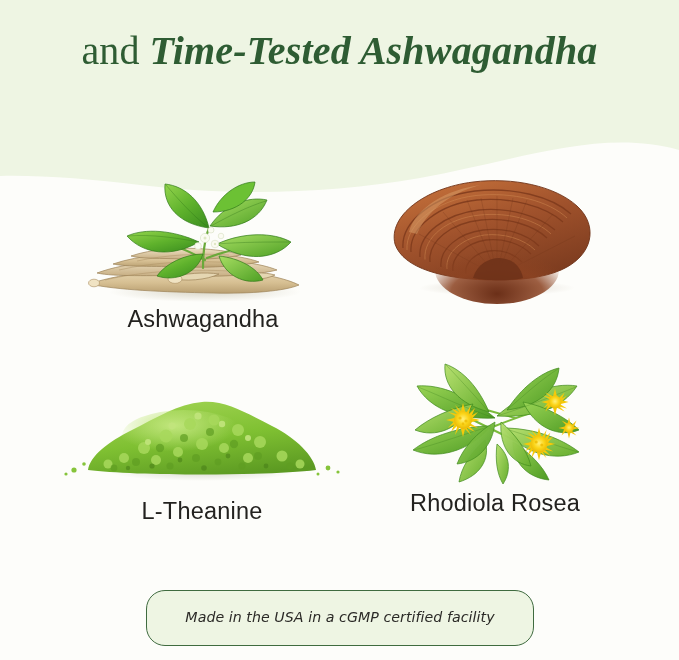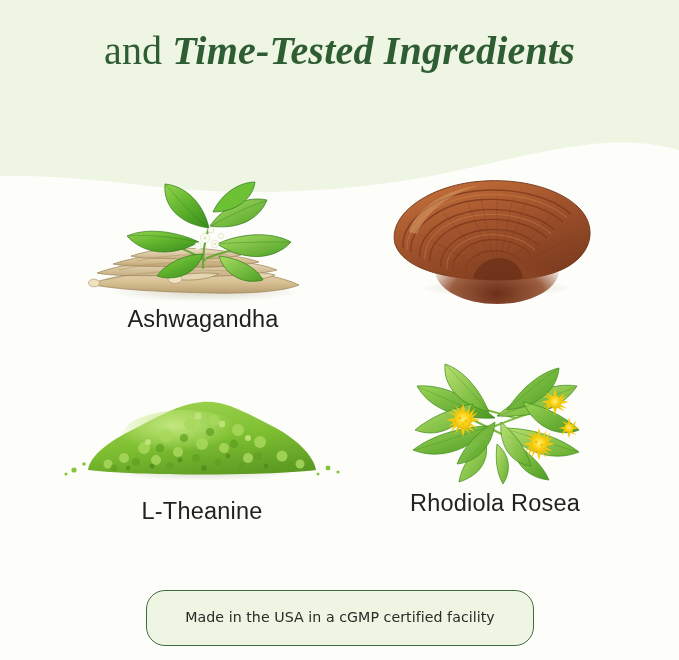--- a/index.html
+++ b/index.html
@@ -50,36 +50,36 @@
     box-sizing:border-box;
     background:#eef5e3;
     border:1.6px solid #3f6b3f;
     border-radius:19px;
     display:flex;flex-direction:column;
     align-items:center;justify-content:center;
   }
   .badge-line{
     font-family:"DejaVu Sans", sans-serif;
     font-size:14.2px;color:#2b2a27;line-height:1.5;
-    white-space:nowrap;letter-spacing:0.05px;
+    white-space:nowrap;letter-spacing:0.05px;font-style:italic;
   }
 </style>
 </head>
 <body>
 
 <div id="stage">
 
   <div class="band">
     <svg viewBox="0 0 679 200" preserveAspectRatio="none" aria-hidden="true">
       <path d="M0,0 H679 V150 C600,128 520,160 420,178 C330,194 230,196 140,185 C90,179 40,175 0,176 Z" fill="#eef5e3"></path>
     </svg>
   </div>
 
   <div class="heading">
-    <span class="hline"><span class="h-and">and </span><span class="h-em">Time-Tested Ingredients</span></span>
+    <span class="hline"><span class="h-and">and </span><span class="h-em">Time-Tested Ashwagandha</span></span>
   </div>
 
   <div class="grid">
 
     <div class="cell cell-r0c0">
       <div class="cell-art">
         <svg viewBox="0 0 300 132" aria-hidden="true">
           <defs>
             <linearGradient id="rootA" x1="0" y1="0" x2="0" y2="1">
               <stop offset="0" stop-color="#e8d8b4"></stop>

